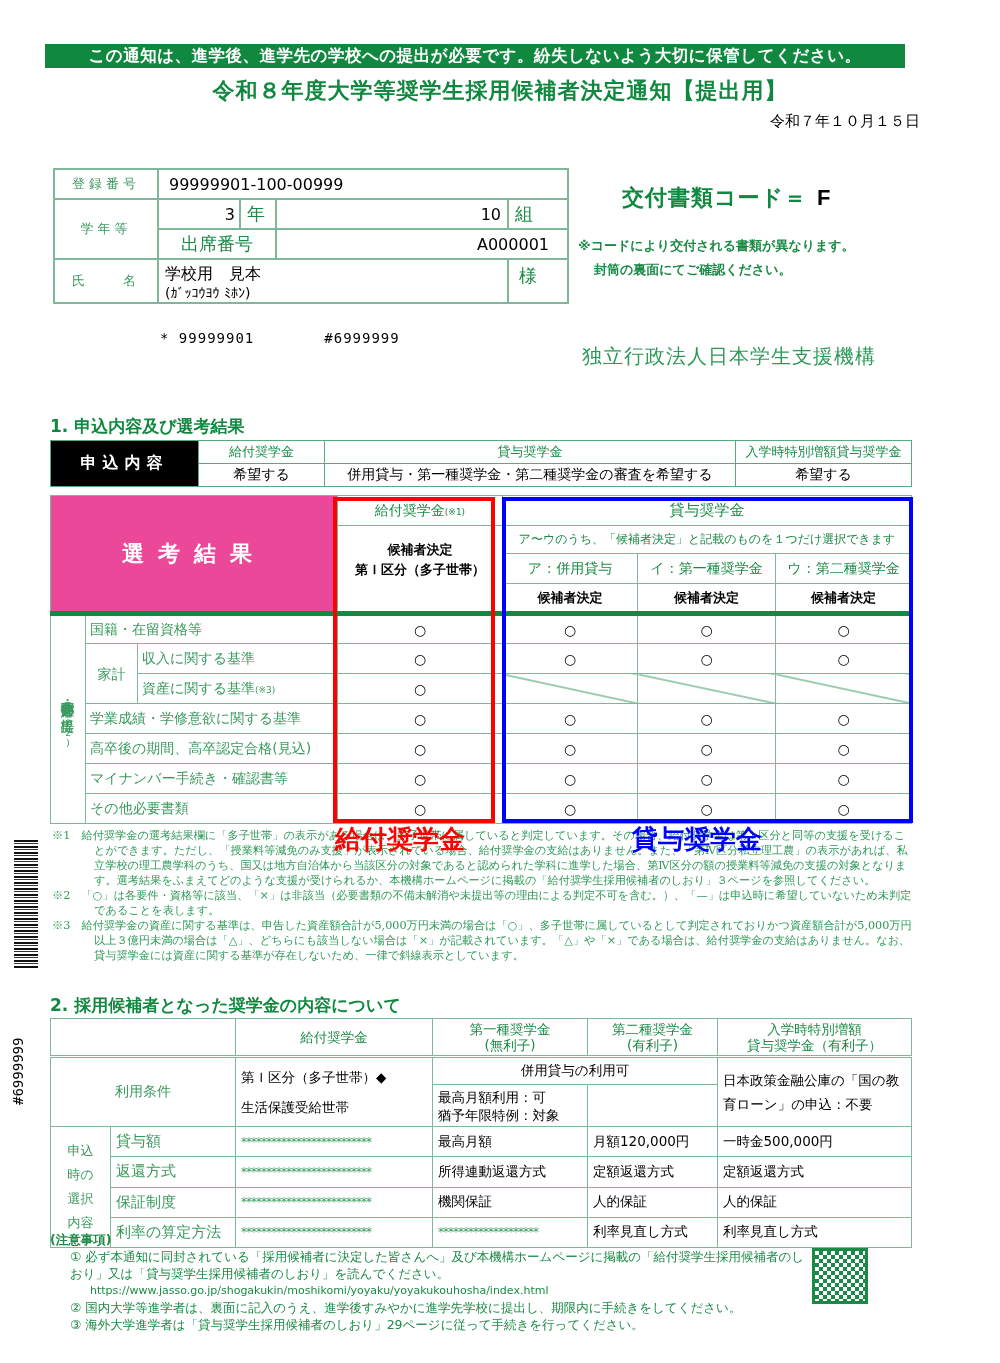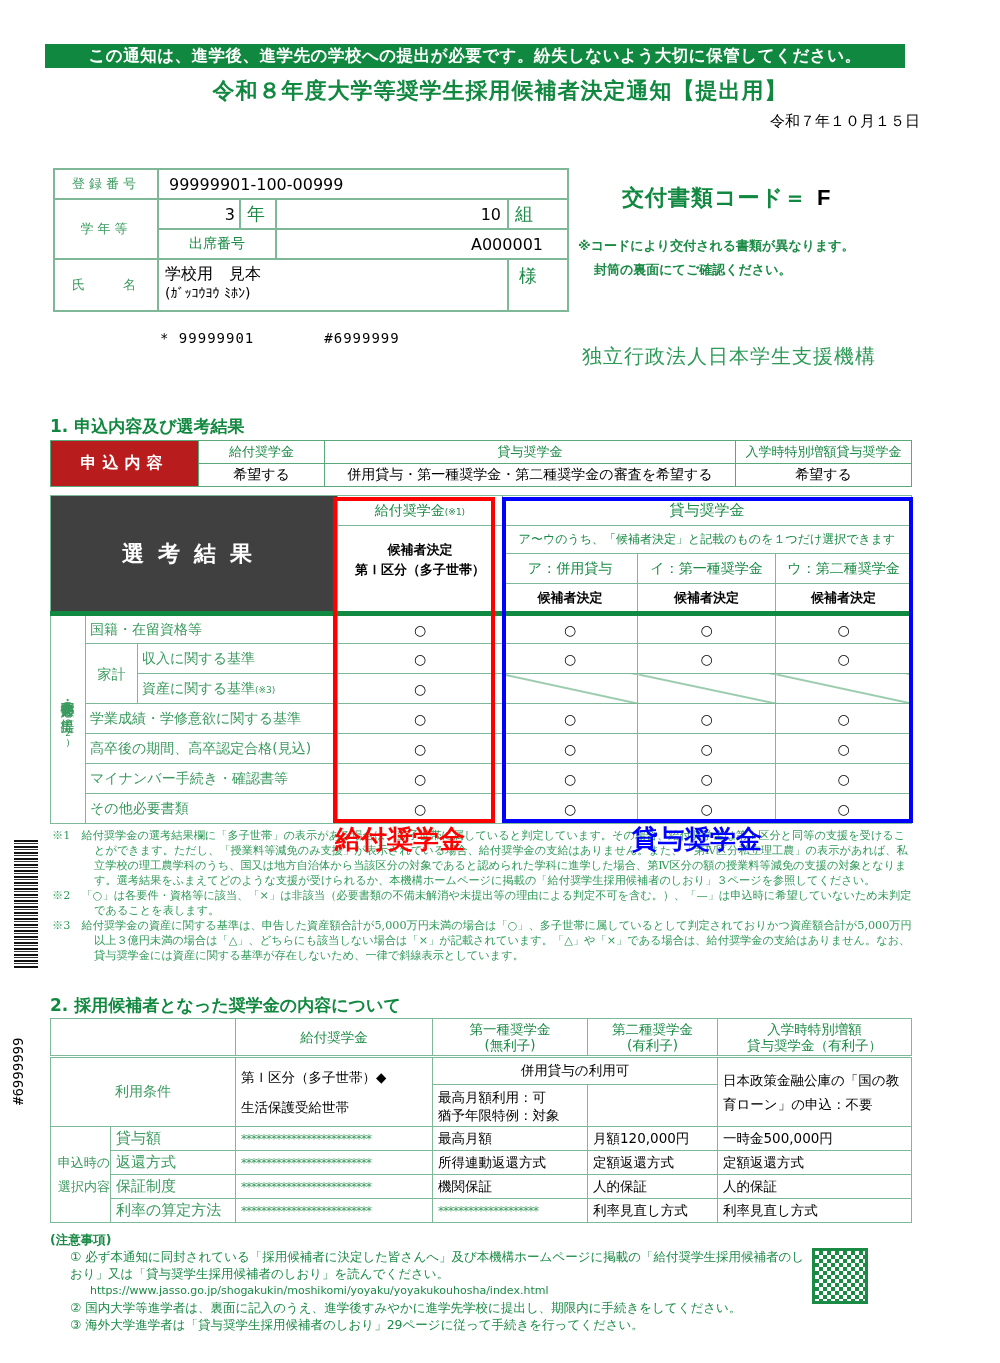--- a/index.html
+++ b/index.html
@@ -16,24 +16,24 @@
   .code { left: 622px; top: 183px; font-size: 22px; font-weight: bold; color: #11883f; letter-spacing: 1px; }
   .code span { color: #000; margin-left: 10px; font-family: "Liberation Sans", sans-serif; }
   .codenote { left: 578px; top: 234px; font-size: 13px; color: #1a8a45; font-weight: bold; line-height: 24px; }
   .org { left: 582px; top: 343px; font-size: 20px; color: #2e9a58; letter-spacing: 1px; }
   .ids { left: 160px; top: 330px; font-size: 14px; font-family: "DejaVu Sans Mono", monospace; letter-spacing: 1px; }
   .ids span + span { margin-left: 70px; }
   .sec { font-size: 17px; font-weight: bold; color: #11883f; }
   .t1 { left: 50px; top: 440px; width: 862px; }
   .t1 td { border: 1.5px solid #5aa97a; font-size: 14px; text-align: center; height: 23px; }
   .t1 .hd { color: #1a8a45; font-size: 13px; }
-  .t1 .dark { background: #b91c1c; color: #fff; font-weight: bold; font-size: 16px; letter-spacing: 6px; }
+  .t1 .dark { background: #000000; color: #fff; font-weight: bold; font-size: 16px; letter-spacing: 6px; }
   .t2 { left: 50px; top: 495px; width: 862px; }
   .t2 td { border: 1.5px solid #7fb799; text-align: center; font-size: 14px; height: 30px; }
-  .t2 .dark { background: #404040; color: #fff; font-weight: bold; font-size: 22px; letter-spacing: 14px; }
+  .t2 .dark { background: #ec4899; color: #fff; font-weight: bold; font-size: 22px; letter-spacing: 14px; }
   .t2 .gh { color: #1a8a45; }
   .t2 .rowlbl { text-align: left; color: #3a9a5e; font-size: 14px; padding-left: 4px; margin-top: 17px; }
   .t2 .vert { color: #3a9a5e; font-size: 14px; writing-mode: vertical-rl; text-orientation: upright; width: 30px; }
   .t2 tr.sep td { border-top: 5px solid #0f8a40; }
   .circle { font-size: 15px; }
   .slash { background: linear-gradient(to top right, transparent calc(50% - 1px), #3a9a5e, transparent calc(50% + 1px)); }
   .redbox { left: 333px; top: 497px; width: 162px; height: 326px; border: 4px solid #f00; }
   .bluebox { left: 502px; top: 497px; width: 411px; height: 326px; border: 4px solid #00f; }
   .redlbl { left: 335px; top: 822px; font-size: 26px; font-weight: bold; color: #f00; }
   .bluelbl { left: 632px; top: 822px; font-size: 26px; font-weight: bold; color: #00f; }
@@ -69,24 +69,24 @@
     <td colspan="4" style="padding-left:10px">99999901-100-00999</td>
   </tr>
   <tr>
     <td class="lbl" rowspan="2">学年等</td>
     <td style="text-align:right;padding-right:4px;width:82px">3</td>
     <td class="g" style="width:36px;padding-left:6px;font-size:18px">年</td>
     <td style="text-align:right;padding-right:6px">10</td>
     <td class="g" style="width:60px;padding-left:6px;font-size:18px">組</td>
   </tr>
   <tr>
-    <td colspan="2" class="g" style="text-align:center;font-size:14px">出席番号</td>
-    <td colspan="2" style="text-align:right;padding-right:24px">A000001</td>
-  </tr>
-  <tr style="height:52px">
+    <td colspan="2" class="g" style="text-align:center;font-size:18px">出席番号</td>
+    <td colspan="2" style="text-align:right;padding-right:18px">A000001</td>
+  </tr>
+  <tr style="height:44px">
     <td class="lbl">氏　　名</td>
     <td colspan="3" style="padding-left:6px;vertical-align:top;padding-top:4px">
       <div>学校用　見本</div>
       <div style="font-size:14px">(ｶﾞｯｺｳﾖｳ ﾐﾎﾝ)</div>
     </td>
     <td class="g" style="vertical-align:top;padding:4px 0 0 10px;font-size:18px">様</td>
   </tr>
 </tbody>
   </table>
 <div class="abs ids">
@@ -249,21 +249,21 @@
     </td>
     <td colspan="2" class="ctr" style="height:28px">併用貸与の利用可</td>
     <td rowspan="2" style="line-height:24px">日本政策金融公庫の「国の教育ローン」の申込：不要</td>
   </tr>
   <tr style="height:42px">
     <td style="white-space:pre-line;line-height:18px">最高月額利用：可
 猶予年限特例：対象</td>
     <td></td>
   </tr>
   <tr>
-    <td rowspan="4" class="gl" style="font-size:13px;line-height:24px;text-align:right;padding:0">申込時の選択内容</td>
+    <td rowspan="4" class="gl" style="font-size:13px;line-height:24px;text-align:center;padding:12px">申込時の選択内容</td>
     <td class="gl">貸与額</td>
     <td class="stars">**************************</td>
     <td>最高月額</td>
     <td>月額120,000円</td>
     <td>一時金500,000円</td>
   </tr>
   <tr>
     <td class="gl">返還方式</td>
     <td class="stars">**************************</td>
     <td>所得連動返還方式</td>

